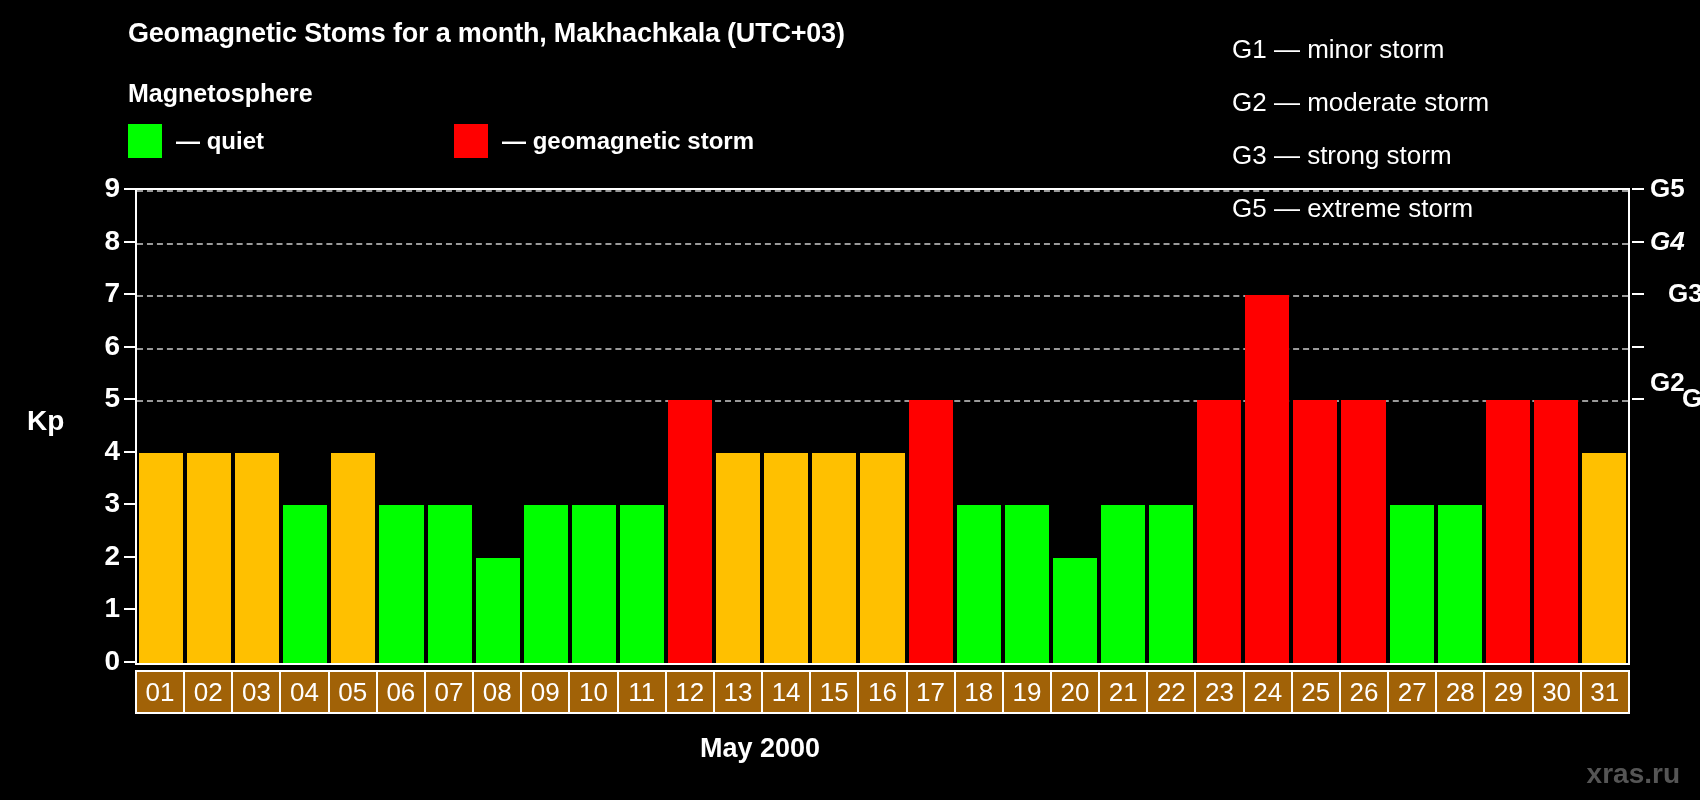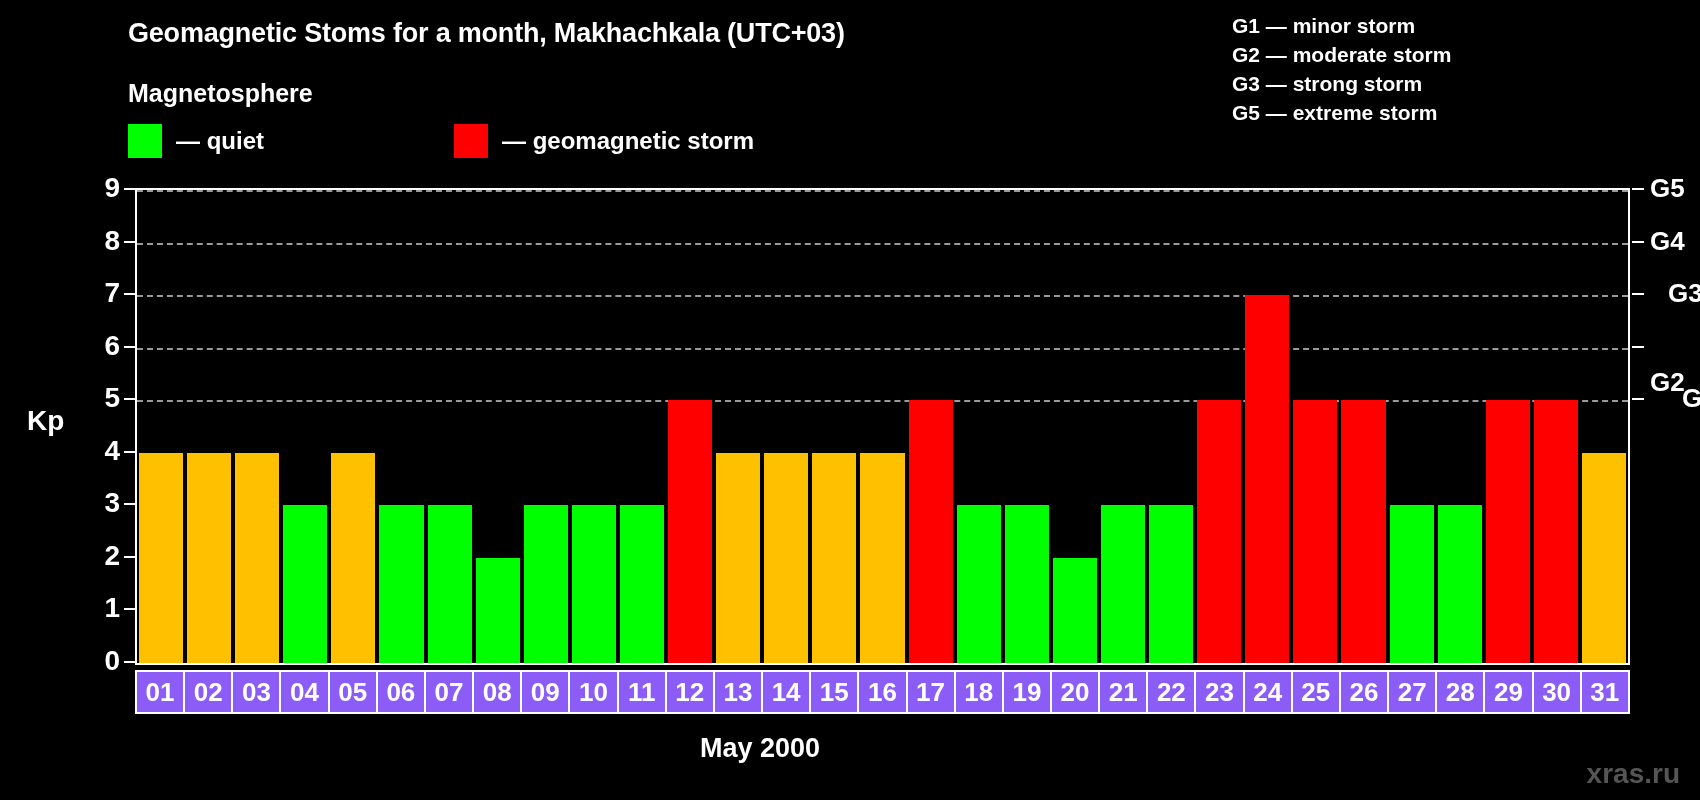--- a/index.html
+++ b/index.html
@@ -61,24 +61,25 @@
   .legend-gap-2 { width: 68px; }
 
   
   .gscale-list {
     position: absolute;
     left: 1232px; top: 11px;
     display: flex;
     flex-direction: column;
   }
   .gscale-line {
-    font-size: 21px;
-    font-weight: bold;
+    font-size: 26px;
+    font-weight: normal;
     line-height: 29px;
     white-space: nowrap;
+    margin-top: 24px;
   }
 
   
   
   .plot-frame {
     position: absolute;
     left: 135px; top: 188px;
     width: 1495px; height: 477px;
     border: 2px solid #ffffff;
     border-right: 2px solid #ffffff;
@@ -163,23 +164,23 @@
     display: flex;
     border: 2px solid #ffffff;
   }
   .day-cell {
     flex: 1 1 0;
     border-right: 2px solid #ffffff;
     display: flex;
     align-items: center;
     justify-content: center;
     font-size: 26px;
-    font-weight: bold;
+    font-weight: normal;
     color: #ffffff;
-    background: #8b5cf6;
+    background: #a16207;
   }
   .day-cell:last-child { border-right: none; }
 
   .x-axis-title {
     position: absolute;
     left: 0; top: 733px;
     width: 1700px;
     text-align: center;
     font-size: 27px;
     font-weight: bold;
@@ -294,21 +295,21 @@
     </div>
 
   <div class="g-labels" id="g-labels">
       <div class="g-tick-mark" style="top: 210.222px;"></div>
       <div class="g-label-text" style="top: 210.222px; margin-left: 32px;">G1</div>
       <div class="g-tick-mark" style="top: 157.667px;"></div>
       <div class="g-label-text" style="top: 157.667px; margin-top: 36px;">G2</div>
       <div class="g-tick-mark" style="top: 105.111px;"></div>
       <div class="g-label-text" style="top: 105.111px; margin-left: 18px;">G3</div>
       <div class="g-tick-mark" style="top: 52.5556px;"></div>
-      <div class="g-label-text" style="top: 52.5556px;">G4</div>
+      <div class="g-label-text" style="top: 52.5556px; font-style: italic;">G4</div>
       <div class="g-tick-mark" style="top: 0px;"></div>
       <div class="g-label-text" style="top: 0px;">G5</div>
     </div>
 
   <div class="day-axis" id="day-axis">
       <div class="day-cell">01</div>
       <div class="day-cell">02</div>
       <div class="day-cell">03</div>
       <div class="day-cell">04</div>
       <div class="day-cell">05</div>

